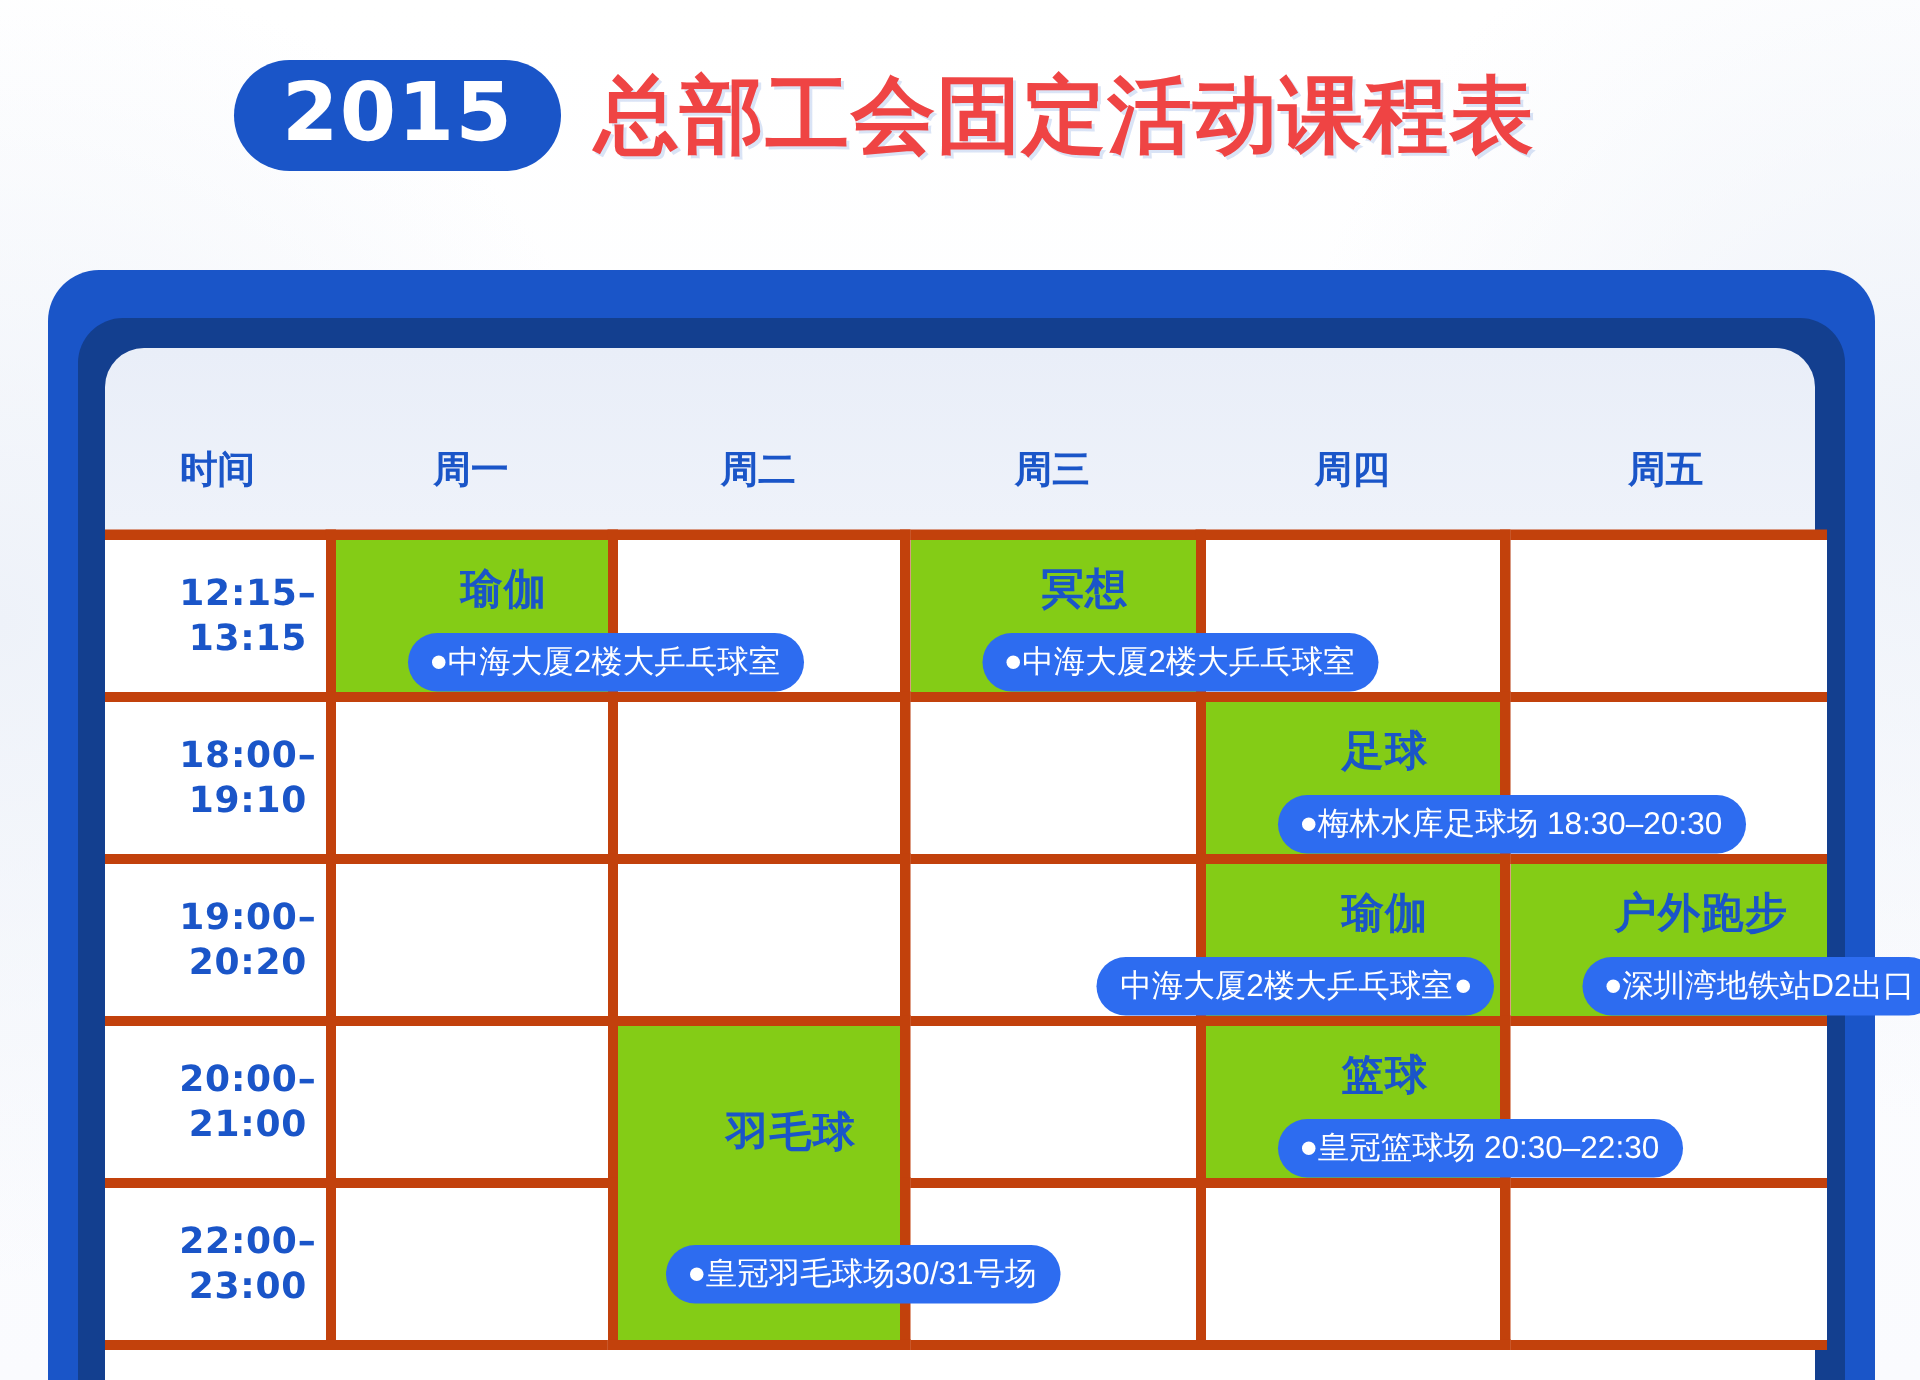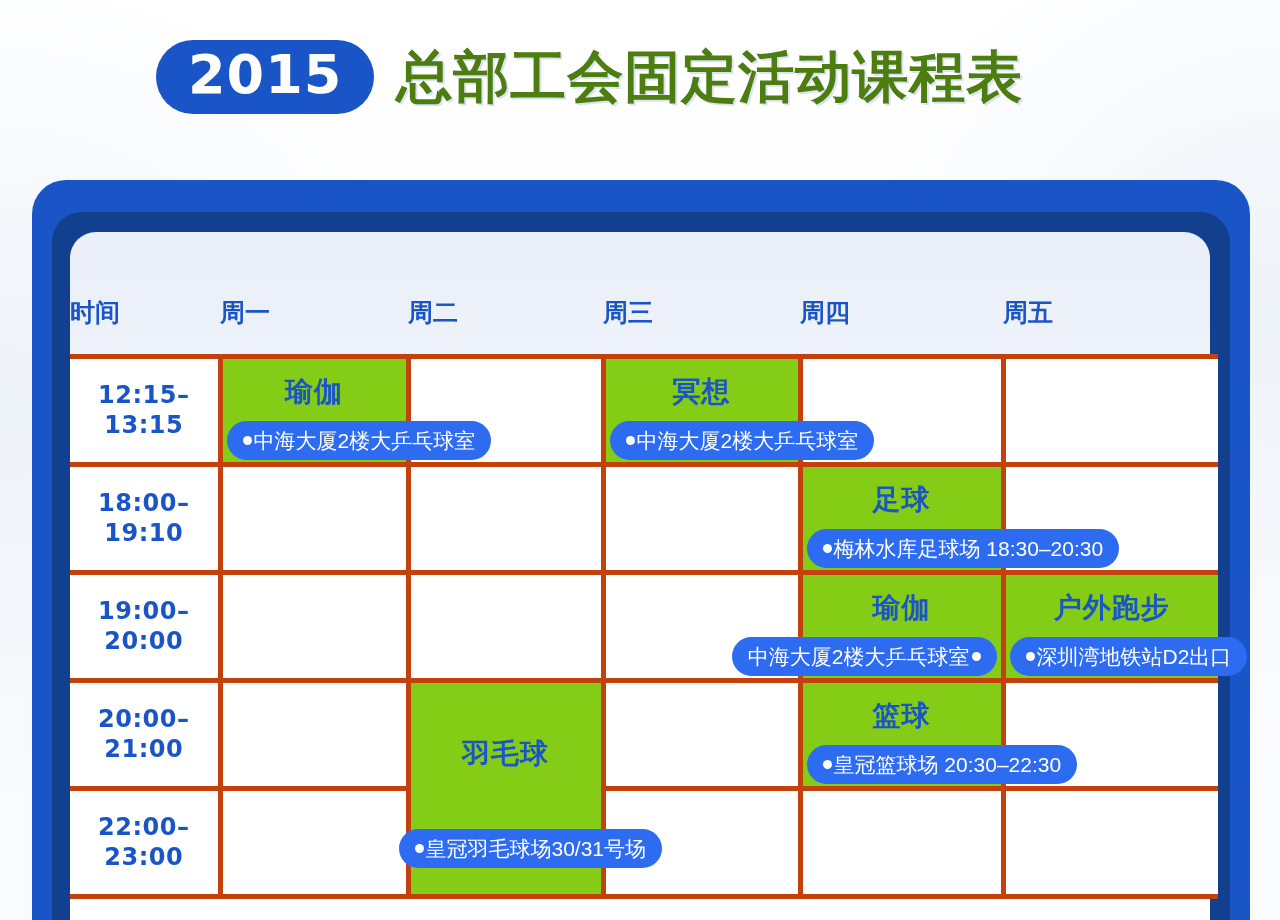--- a/index.html
+++ b/index.html
@@ -43,21 +43,21 @@
     font-size: 54px;
     font-weight: bold;
     letter-spacing: 1px;
     padding: 8px 32px 12px 32px;
     border-radius: 46px;
     line-height: 1;
     font-family: "DejaVu Sans", sans-serif;
   }
 
   .main-title {
-    color: #4d7c0f;
+    color: #ef4444;
     font-size: 56px;
     font-weight: bold;
     letter-spacing: 1px;
     white-space: nowrap;
     line-height: 1;
     text-shadow: 2px 2px 0 rgba(26,85,200,0.16);
   }
 
   
   .frame-outer {
@@ -106,33 +106,34 @@
   .sched-table col.c-tue   { width: 195px; }
   .sched-table col.c-wed   { width: 197px; }
   .sched-table col.c-thu   { width: 203px; }
   .sched-table col.c-fri   { width: 215px; }
 
   .sched-table th {
     height: 84px;
     color: #1a55c8;
     font-size: 25px;
     font-weight: bold;
-    text-align: left;
+    text-align: center;
     vertical-align: middle;
     border-bottom: 1.5px solid #d5ddec;
     background: transparent;
   }
 
   .sched-table td {
     height: 108px;
-    border: 5px solid #c2410c;
+    border: 7px solid #c2410c;
     vertical-align: middle;
     text-align: center;
     position: relative;
     background: #ffffff;
+    padding-left: 44px;
   }
 
   .sched-table td.time-cell {
     color: #1a55c8;
     font-size: 24px;
     font-weight: bold;
     line-height: 1.25;
     letter-spacing: 0.5px;
     border-left: none;
     font-family: "DejaVu Sans", sans-serif;
@@ -281,21 +282,21 @@
             <span>梅林水库足球场 18:30–20:30</span>
           </div>
         </div>
       </td>
       <td class="blank last-col"></td>
     </tr>
 
     <tr>
       <td class="time-cell">
         <div>19:00–</div>
-        <div>20:00</div>
+        <div>20:20</div>
       </td>
       <td class="blank"></td>
       <td class="blank"></td>
       <td class="blank"></td>
       <td class="tinted">
         <div class="act">
           <div class="act-name">瑜伽</div>
           <div class="pill align-right">
             <span>中海大厦2楼大乒乓球室</span>
             <span class="dot"></span>

